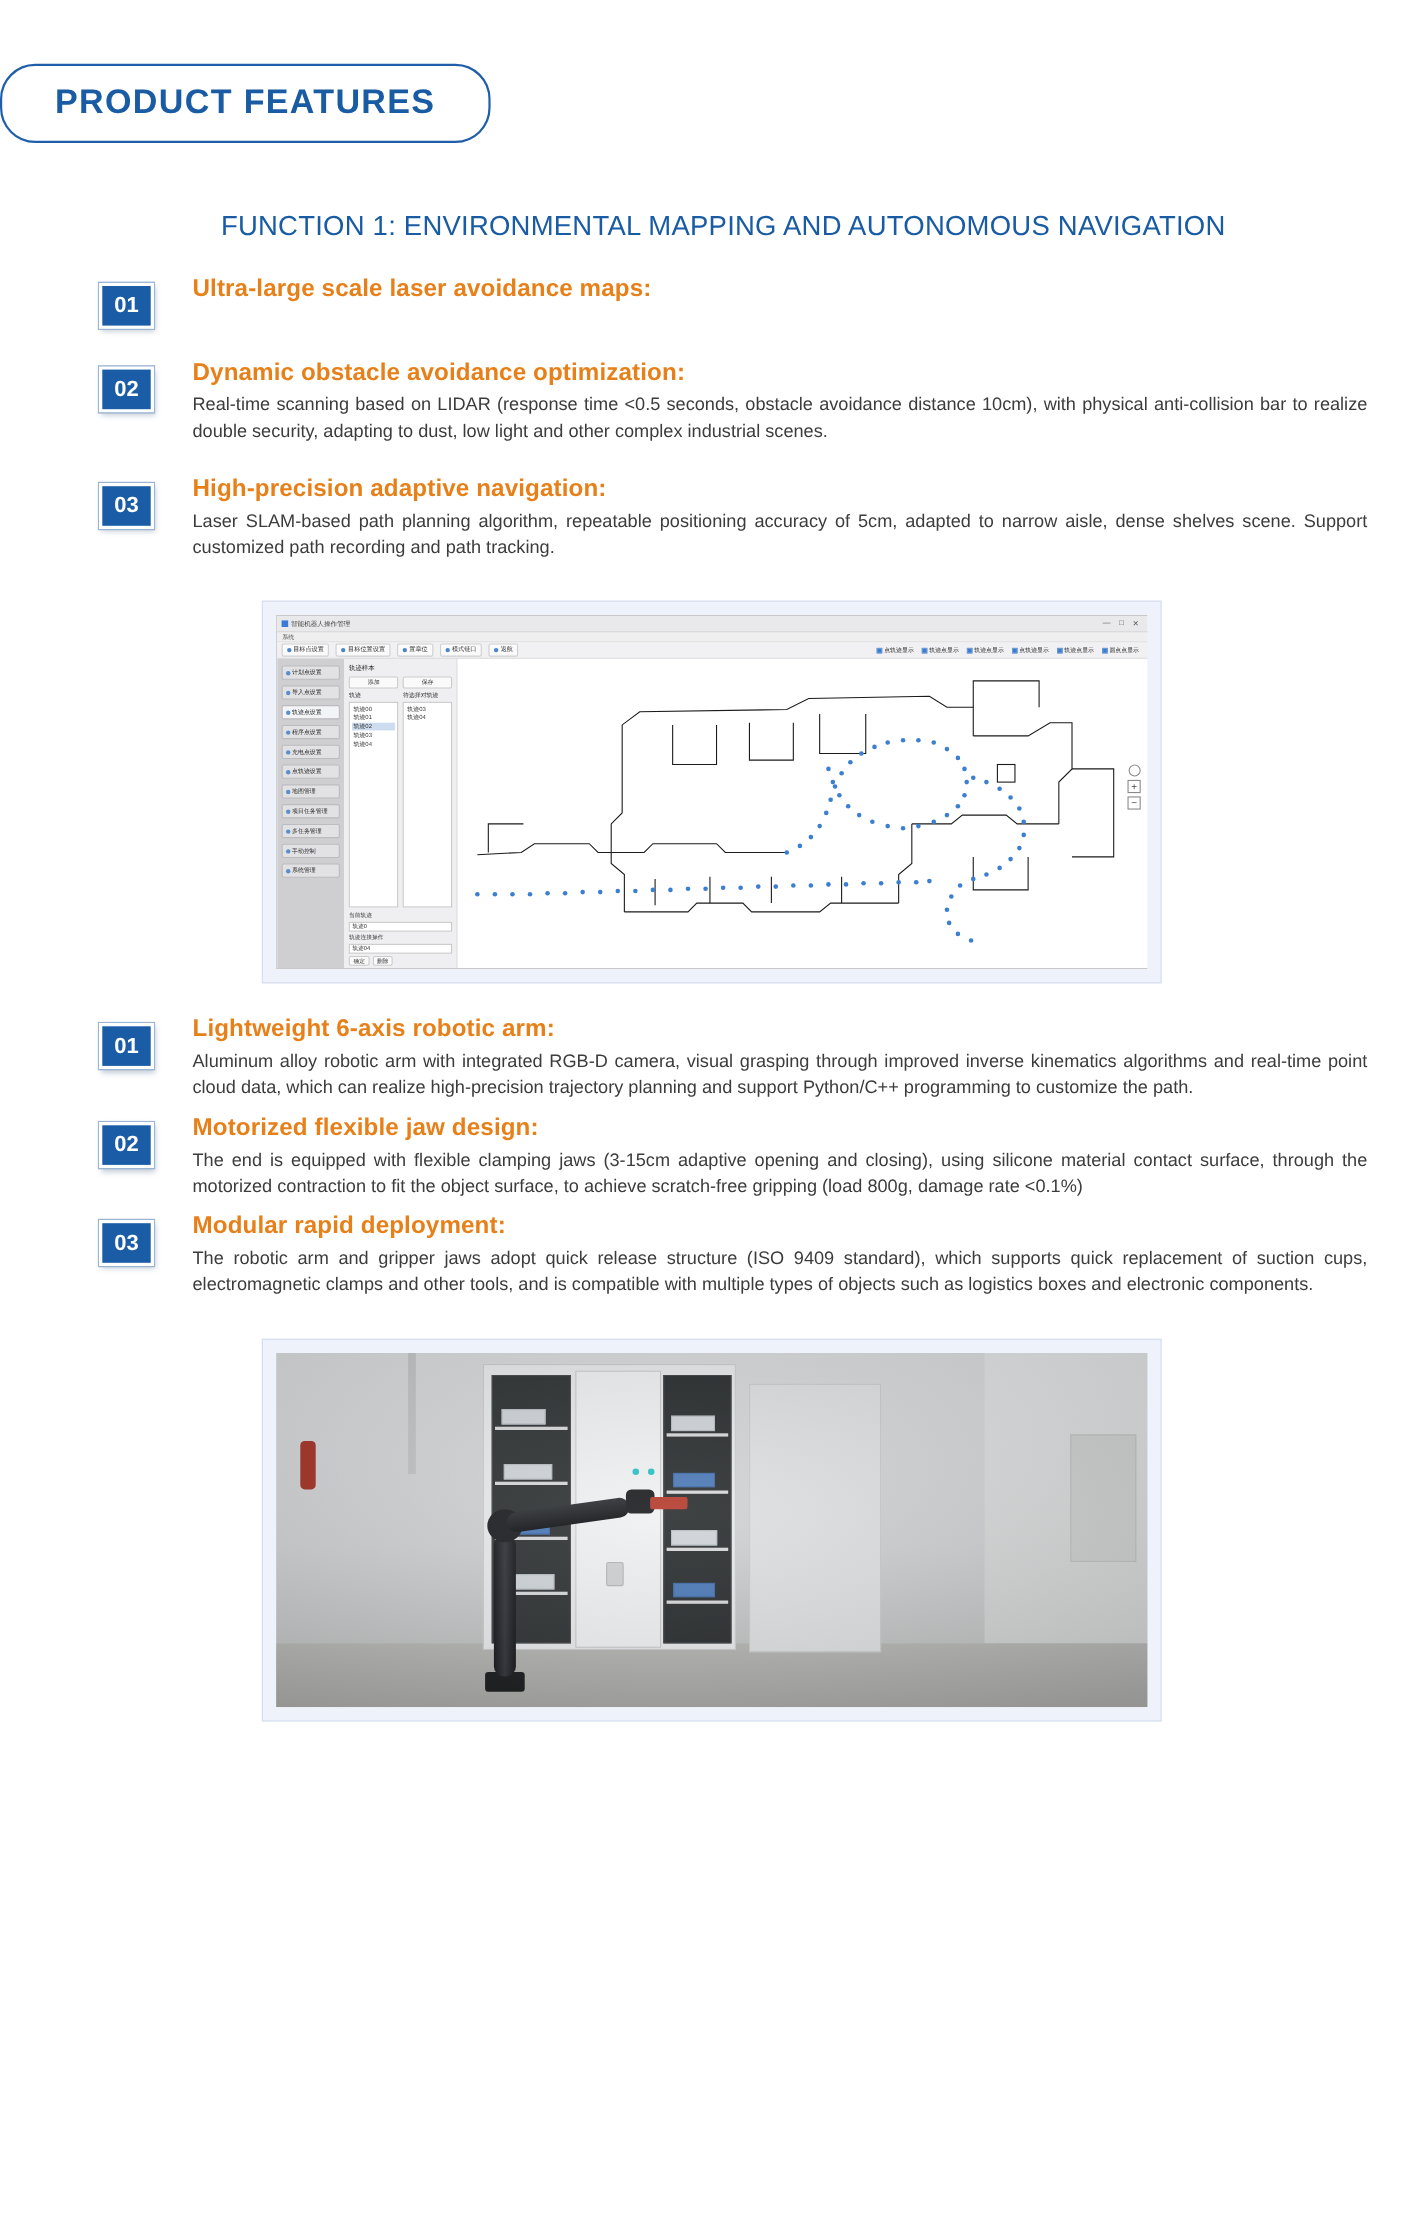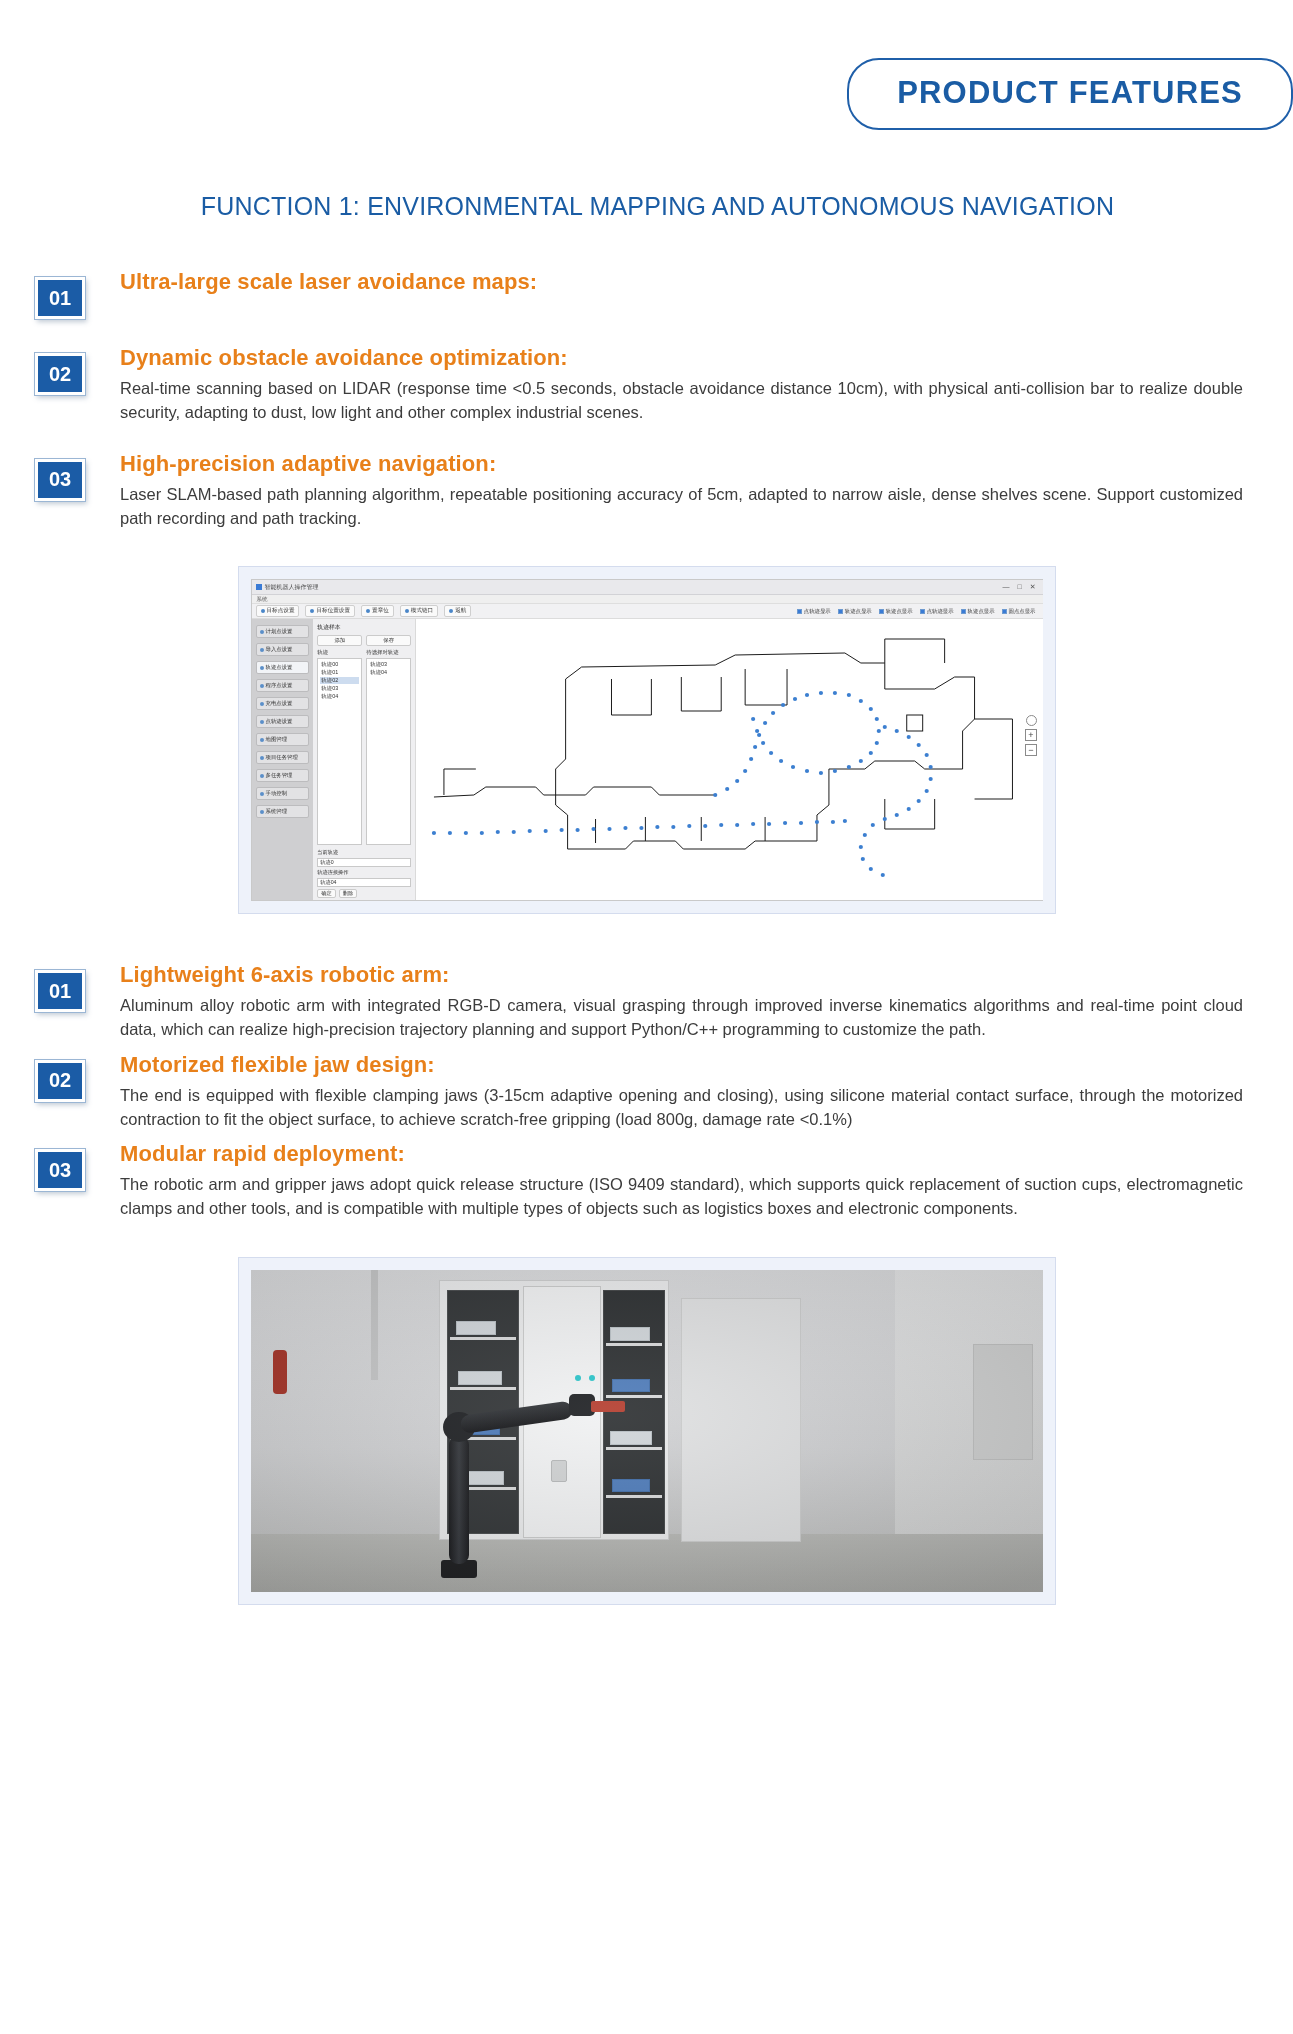--- a/index.html
+++ b/index.html
@@ -14,21 +14,21 @@
   .page {
     position: relative;
     width: 1293px;
     min-height: 2034px;
     padding: 0;
   }
 
   
   .title-wrap {
     display: flex;
-    justify-content: flex-end;
+    justify-content: flex-start;
     padding-top: 58px;
   }
   .title-box {
     border: 2px solid #1f5fa9;
     border-radius: 32px;
     padding: 15px 48px 17px;
     color: #1a5ca4;
     font-size: 31px;
     font-weight: bold;
     letter-spacing: 1.2px;
@@ -41,22 +41,22 @@
     font-size: 25px;
     font-weight: normal;
     letter-spacing: 0.2px;
     margin: 0;
   }
   .func1 { margin-top: 62px; padding-left: 22px; }
   .func2 { margin-top: 44px; }
 
   
   .features {
-    margin-top: 48px;
-    padding: 0 50px 0 35px;
+    margin-top: 28px;
+    padding: 0 50px 0 90px;
   }
   .feature {
     display: flex;
     align-items: flex-start;
     margin-bottom: 26px;
   }
   .feature:last-child { margin-bottom: 0; }
 
   .badge {
     flex: 0 0 auto;

